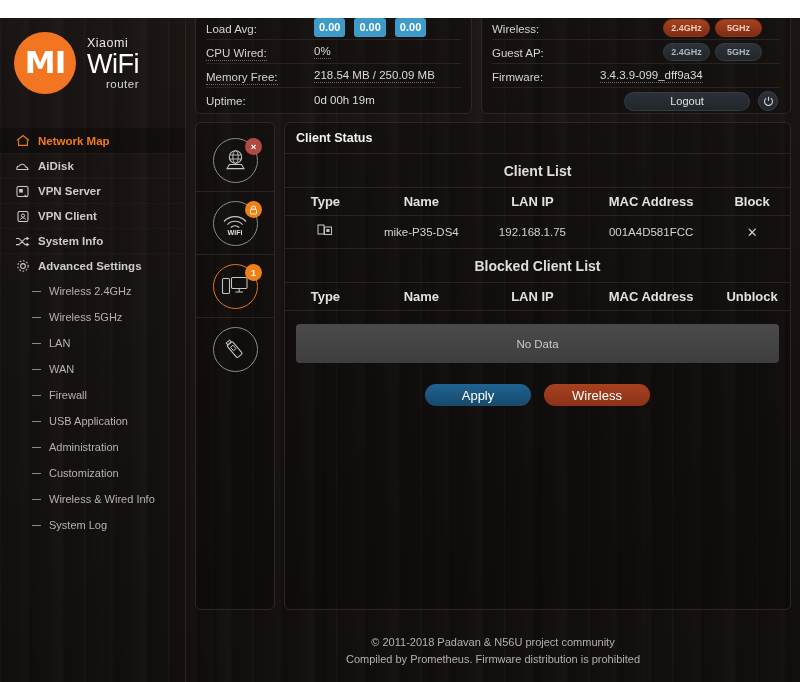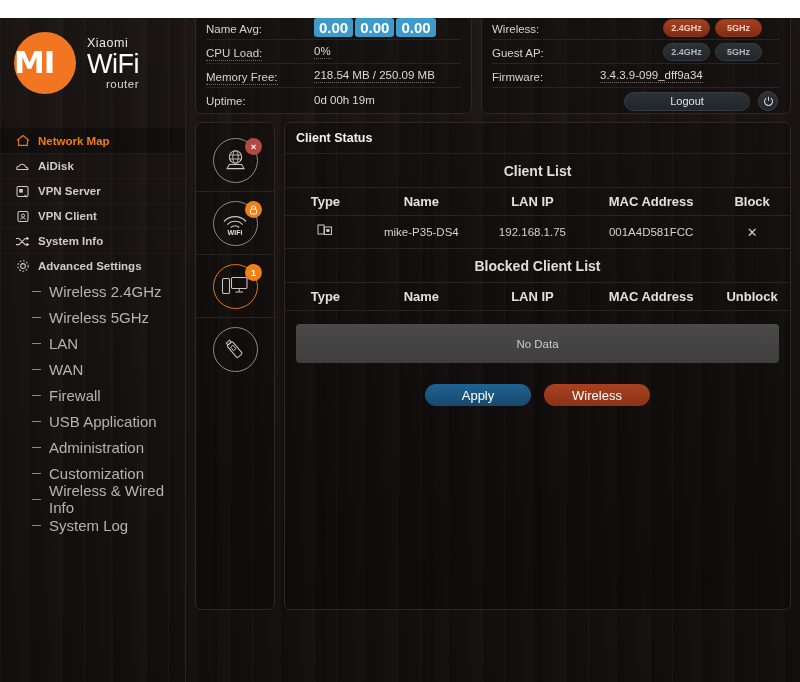--- a/index.html
+++ b/index.html
@@ -76,20 +76,21 @@
     display: flex;
     align-items: center;
     padding-left: 14px;
   }
   .logo-circle {
     width: 62px; height: 62px;
     border-radius: 50%;
     background: #f27521;
     display: flex;
     align-items: center;
+    justify-content: center;
     flex: none;
   }
   .logo-mi {
     color: #fff;
     font-size: 31px;
     font-weight: bold;
     letter-spacing: -1px;
     font-family: "DejaVu Sans", sans-serif;
     line-height: 1;
     margin-top: -2px;
@@ -118,21 +119,21 @@
     margin-right: 7px;
     display: flex; align-items: center; justify-content: center;
   }
   .nav-ico svg { display: block; }
   .nav-sub {
     display: flex;
     align-items: center;
     height: 26px;
     padding-left: 32px;
     color: #b7b2ad;
-    font-size: 15px;
+    font-size: 11px;
     cursor: pointer;
   }
   .dash {
     display: inline-block;
     width: 9px; height: 1px;
     background: #8d8884;
     margin-right: 8px;
     flex: none;
   }
 
@@ -178,25 +179,25 @@
   }
   .stat-label.dotted { border-bottom: 1px dotted #6f6a66; padding-bottom: 1px; width: auto; min-width: 0; }
   .lbl-wrap { width: 108px; flex: none; }
   .stat-val { color: #dedad6; font-size: 11.5px; }
   .stat-val.dotted-u { border-bottom: 1px dotted #6f6a66; padding-bottom: 1px; }
 
   .badge-blue {
     display: inline-block;
     min-width: 30px;
     padding: 4px 5px;
-    margin-right: 2px;
+    margin-right: 9px;
     border-radius: 3px;
     background: #3d9ac9;
     color: #ffffff;
-    font-size: 15px;
+    font-size: 11px;
     font-weight: bold;
     text-align: center;
     line-height: 11px;
   }
   .badge-band {
     display: inline-block;
     width: 47px;
     padding: 3px 0;
     margin-left: 5px;
     border-radius: 9px;
@@ -464,27 +465,27 @@
 
     </div>
   </div>
 
   <div id="main">
 
     <div class="top-row">
 
       <div class="stat-panel left panel">
         <div class="stat-row">
-          <span class="lbl-wrap"><span class="stat-label">Name Avg:</span></span>
+          <span class="lbl-wrap"><span class="stat-label">Load Avg:</span></span>
           <span class="badge-blue">0.00</span>
           <span class="badge-blue">0.00</span>
           <span class="badge-blue">0.00</span>
         </div>
         <div class="stat-row">
-          <span class="lbl-wrap"><span class="stat-label dotted">CPU Load:</span></span>
+          <span class="lbl-wrap"><span class="stat-label dotted">CPU Wired:</span></span>
           <span class="stat-val dotted-u">0%</span>
         </div>
         <div class="stat-row">
           <span class="lbl-wrap"><span class="stat-label dotted">Memory Free:</span></span>
           <span class="stat-val dotted-u">218.54 MB / 250.09 MB</span>
         </div>
         <div class="stat-row">
           <span class="lbl-wrap"><span class="stat-label">Uptime:</span></span>
           <span class="stat-val">0d 00h 19m</span>
         </div>
@@ -629,15 +630,19 @@
 
         <div class="nodata">No Data</div>
 
         <div class="btn-row">
           <div class="btn blue">Apply</div>
           <div class="btn red">Wireless</div>
         </div>
       </div>
     </div>
 
+    <div class="footer">
+      <div>© 2011-2018 Padavan &amp; N56U project community</div>
+      <div>Compiled by Prometheus. Firmware distribution is prohibited</div>
+    </div>
 
   </div>
 </div>
 
 </body></html>

